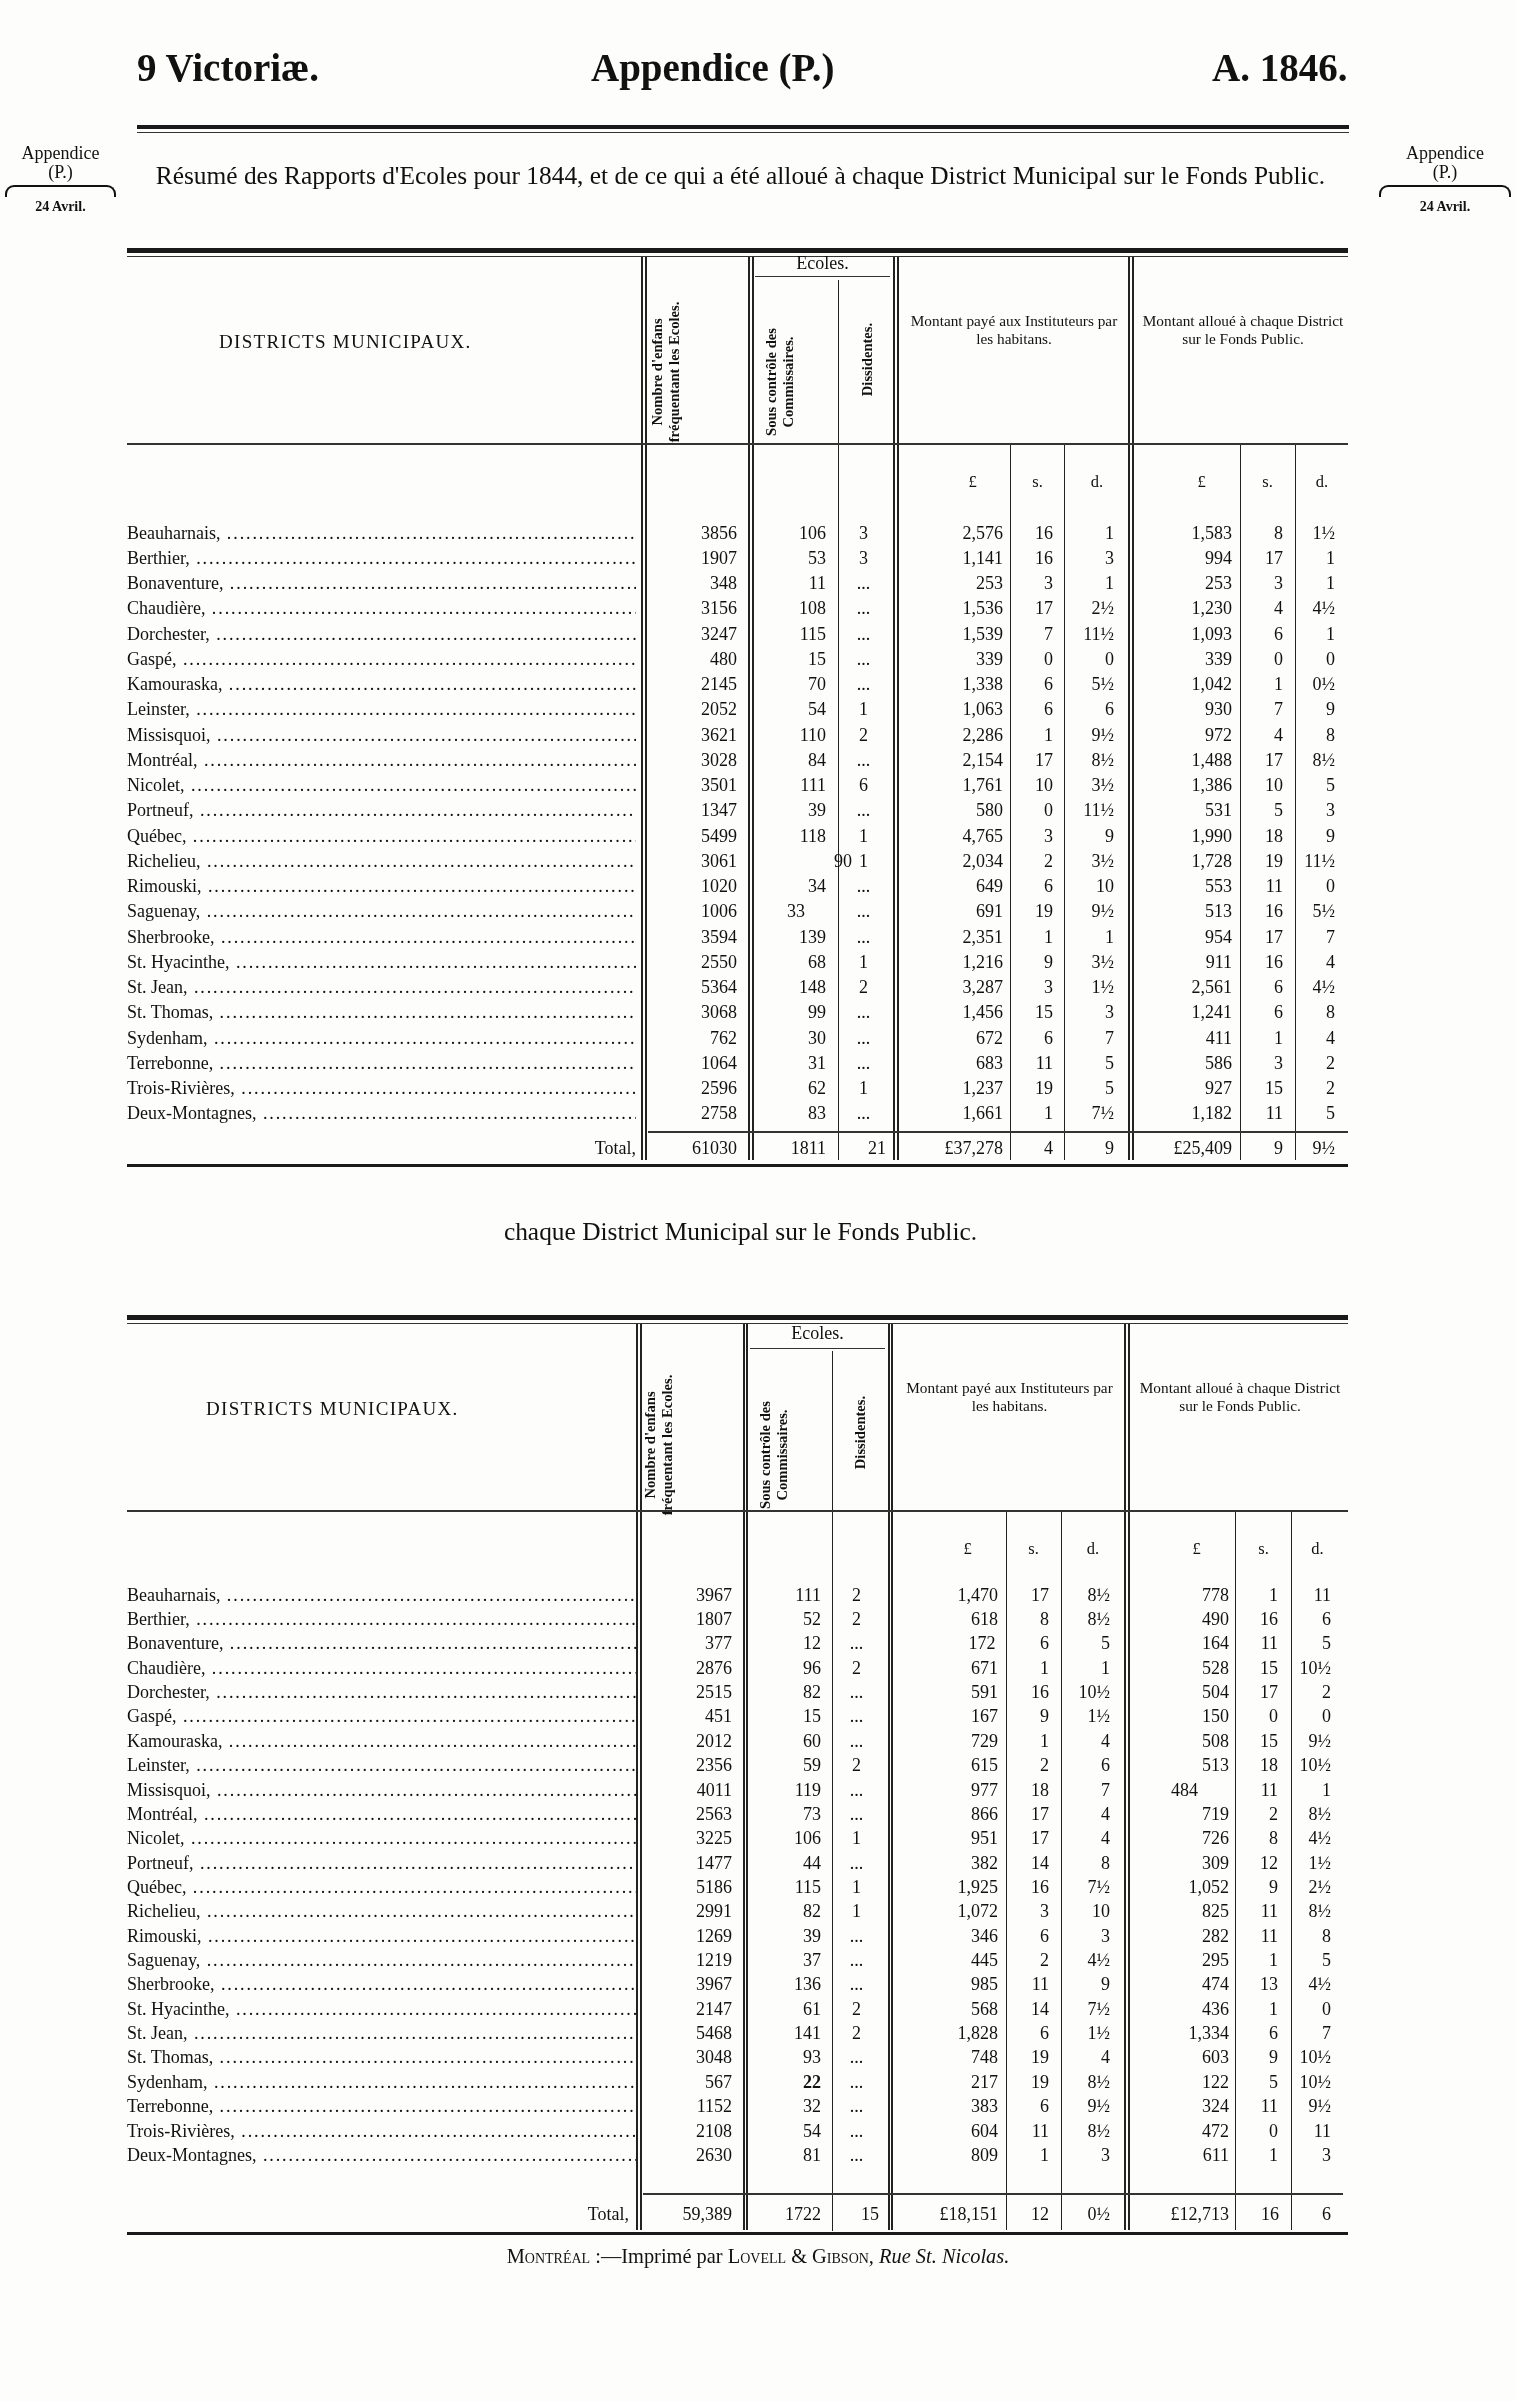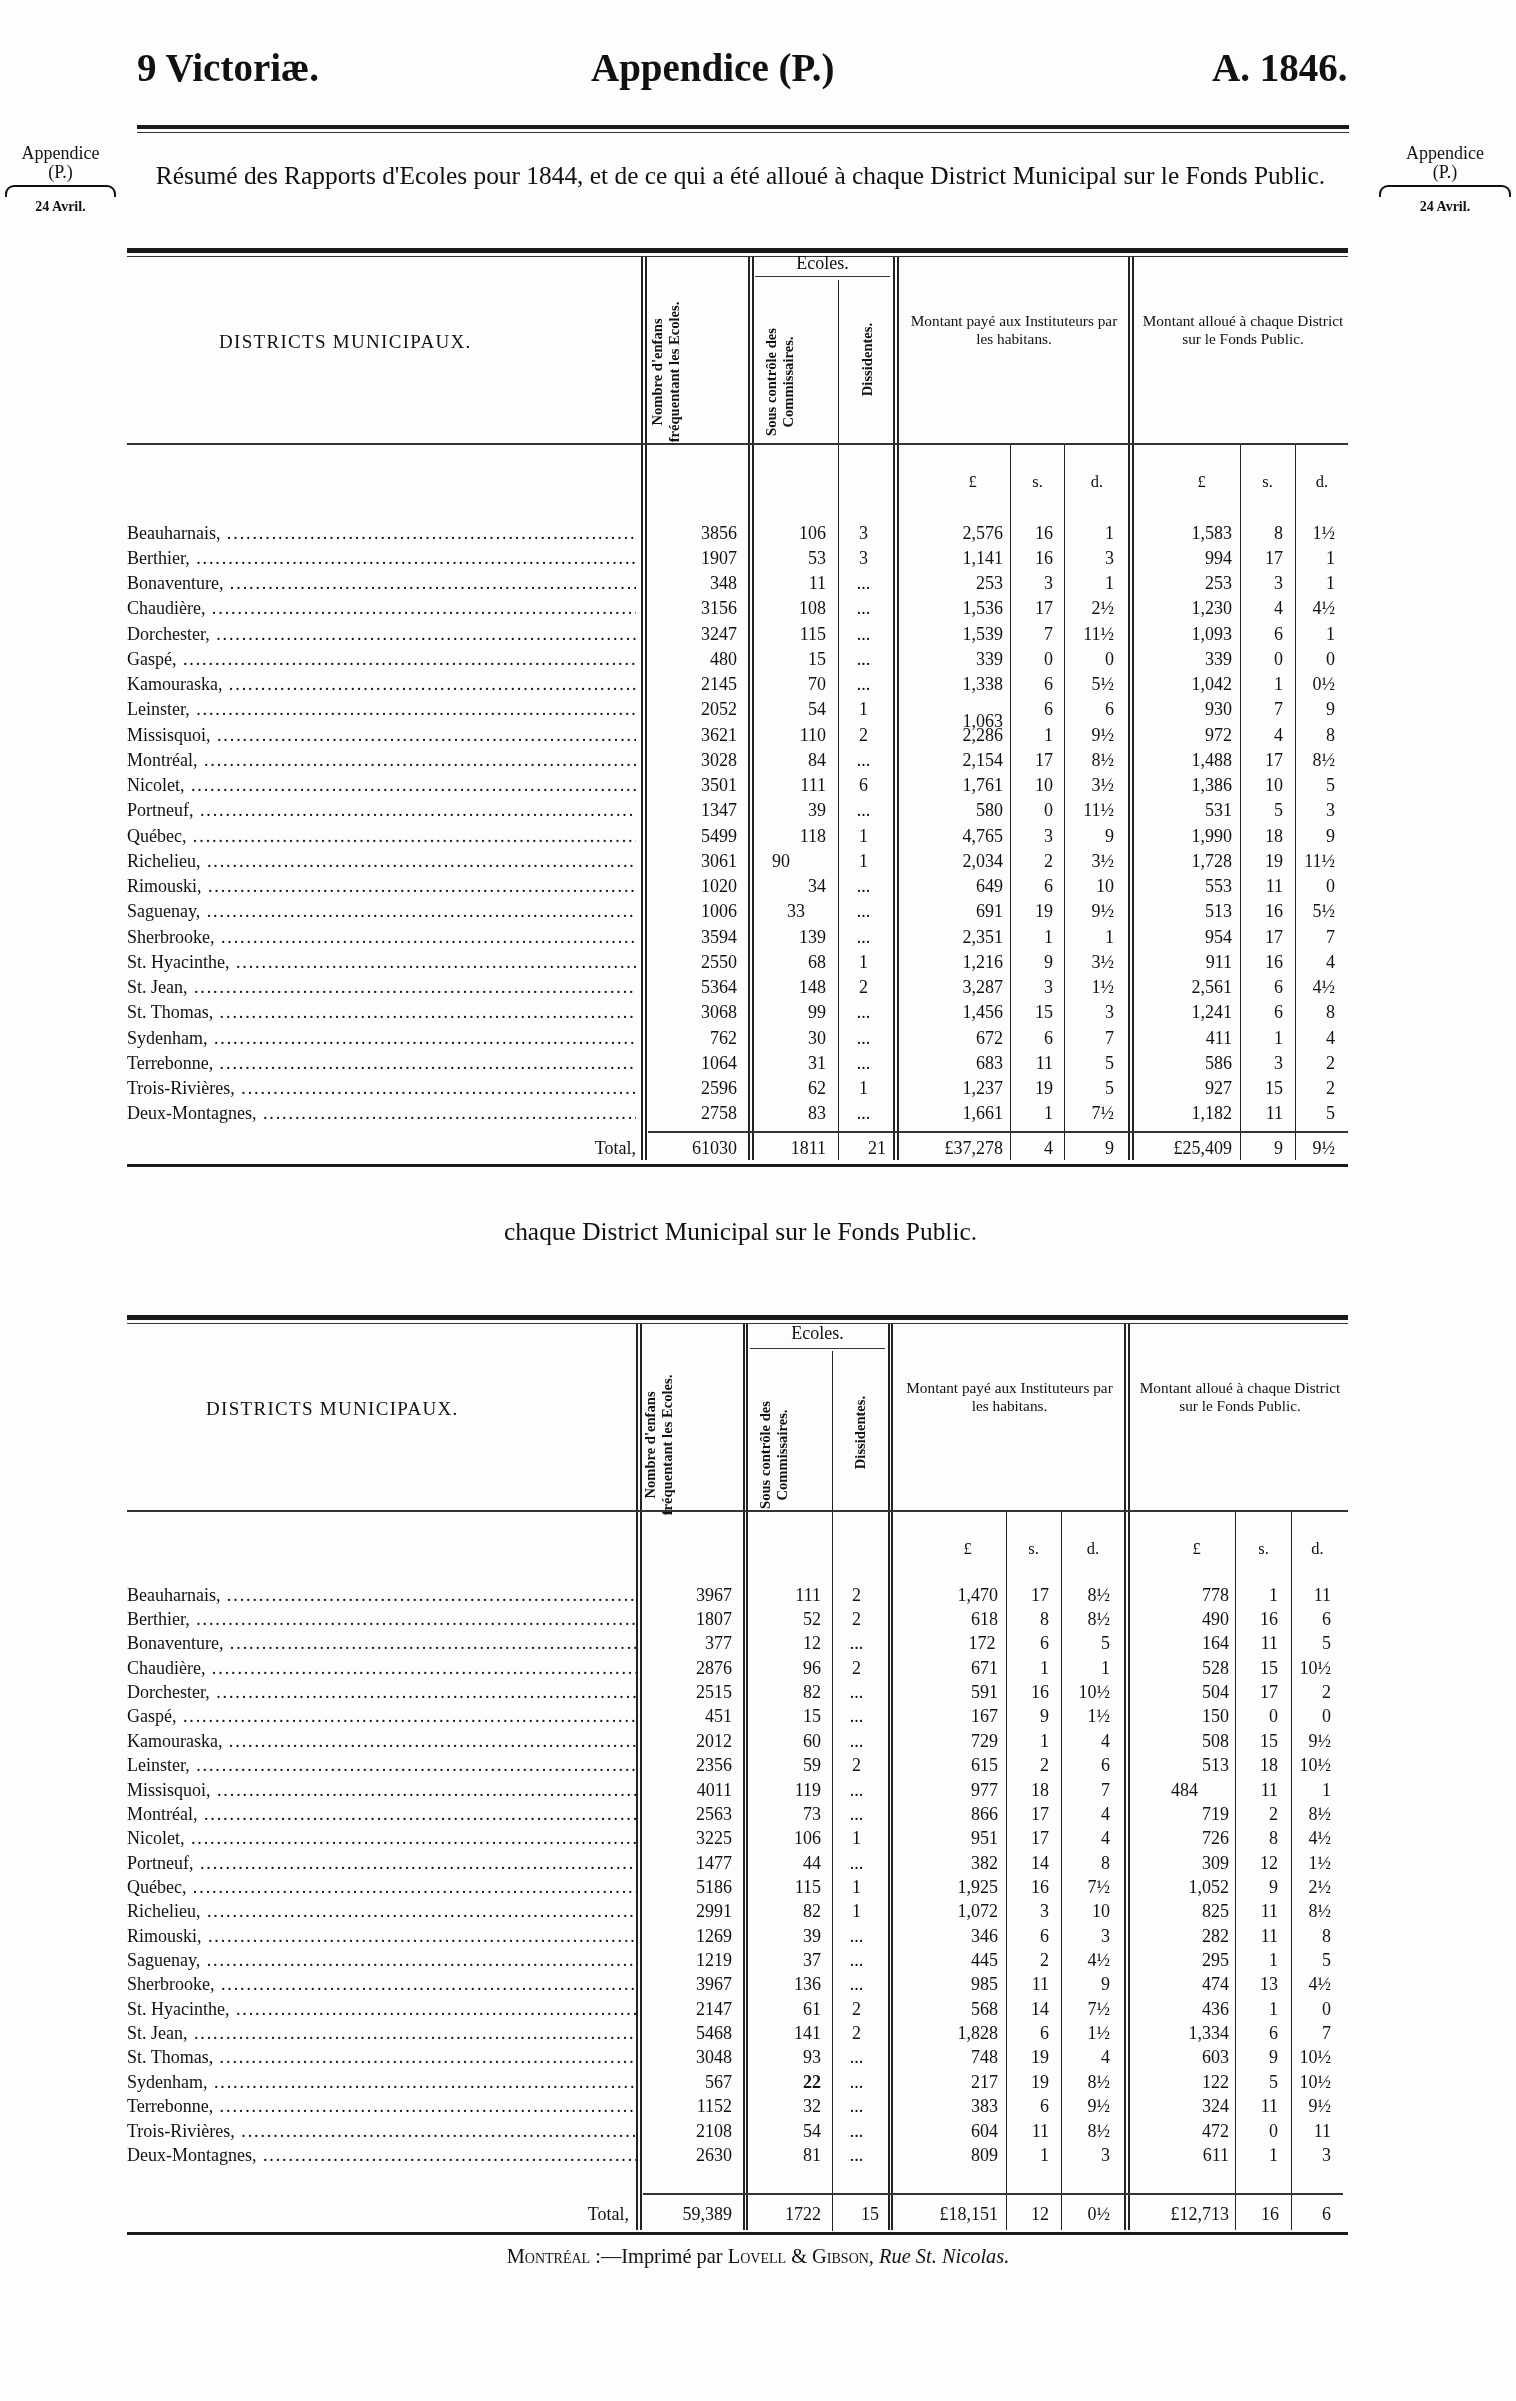--- a/index.html
+++ b/index.html
@@ -168,21 +168,21 @@
         <span style="left: 940px; width: 47px;">5½</span>
         <span style="left: 1007px; width: 98px;">1,042</span>
         <span style="left: 1115px; width: 41px;">1</span>
         <span style="left: 1170px; width: 38px;">0½</span>
       </div>
       <div class="row" style="top: 451px;">
         <span class="name" style="left: 0px; width: 509px;">Leinster,</span>
         <span style="left: 521px; width: 89px;">2052</span>
         <span style="left: 630px; width: 69px;">54</span>
         <span style="left: 714px; width: 45px; text-align: center;">1</span>
-        <span style="left: 772px; width: 104px; margin-top: 12px;">1,063</span>
+        <span style="left: 772px; width: 104px;">1,063</span>
         <span style="left: 885px; width: 41px;">6</span>
         <span style="left: 940px; width: 47px;">6</span>
         <span style="left: 1007px; width: 98px;">930</span>
         <span style="left: 1115px; width: 41px;">7</span>
         <span style="left: 1170px; width: 38px;">9</span>
       </div>
       <div class="row" style="top: 477px;">
         <span class="name" style="left: 0px; width: 509px;">Missisquoi,</span>
         <span style="left: 521px; width: 89px;">3621</span>
         <span style="left: 630px; width: 69px;">110</span>
@@ -238,21 +238,21 @@
         <span style="left: 772px; width: 104px;">4,765</span>
         <span style="left: 885px; width: 41px;">3</span>
         <span style="left: 940px; width: 47px;">9</span>
         <span style="left: 1007px; width: 98px;">1,990</span>
         <span style="left: 1115px; width: 41px;">18</span>
         <span style="left: 1170px; width: 38px;">9</span>
       </div>
       <div class="row" style="top: 603px;">
         <span class="name" style="left: 0px; width: 509px;">Richelieu,</span>
         <span style="left: 521px; width: 89px;">3061</span>
-        <span style="left: 594px; width: 69px;">90</span>
+        <span style="left: 656px; width: 69px;">90</span>
         <span style="left: 714px; width: 45px; text-align: center;">1</span>
         <span style="left: 772px; width: 104px;">2,034</span>
         <span style="left: 885px; width: 41px;">2</span>
         <span style="left: 940px; width: 47px;">3½</span>
         <span style="left: 1007px; width: 98px;">1,728</span>
         <span style="left: 1115px; width: 41px;">19</span>
         <span style="left: 1170px; width: 38px;">11½</span>
       </div>
       <div class="row" style="top: 628px;">
         <span class="name" style="left: 0px; width: 509px;">Rimouski,</span>

